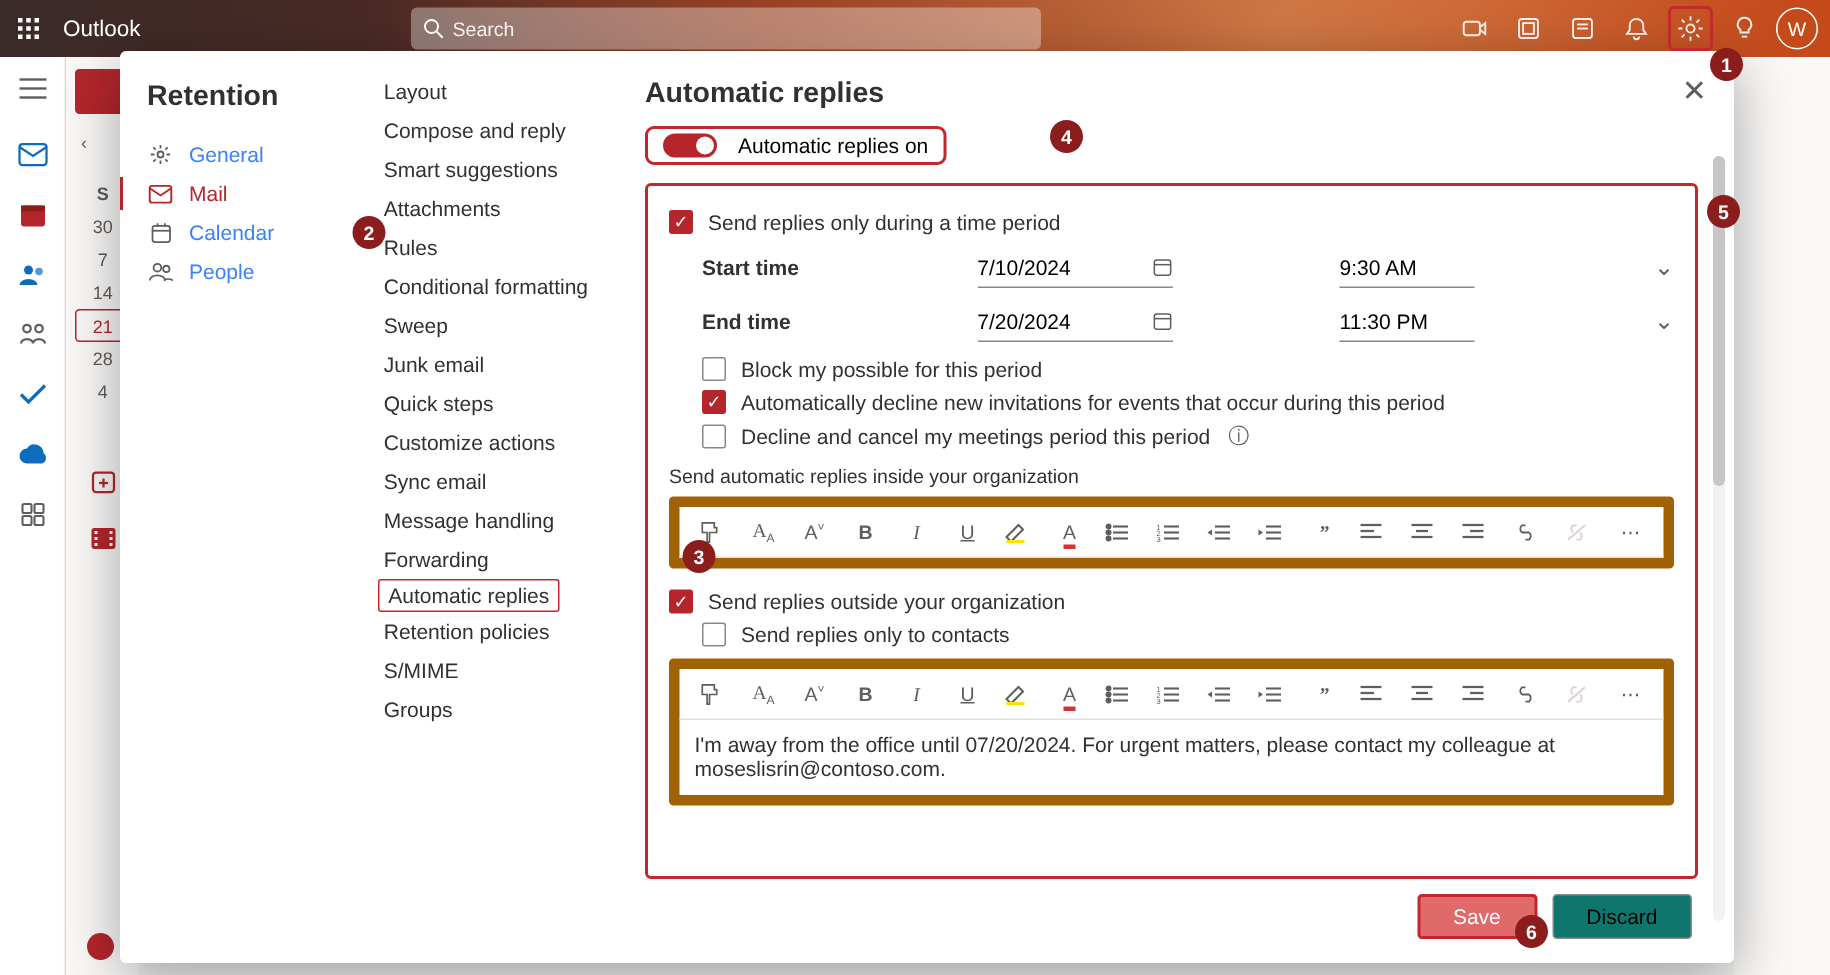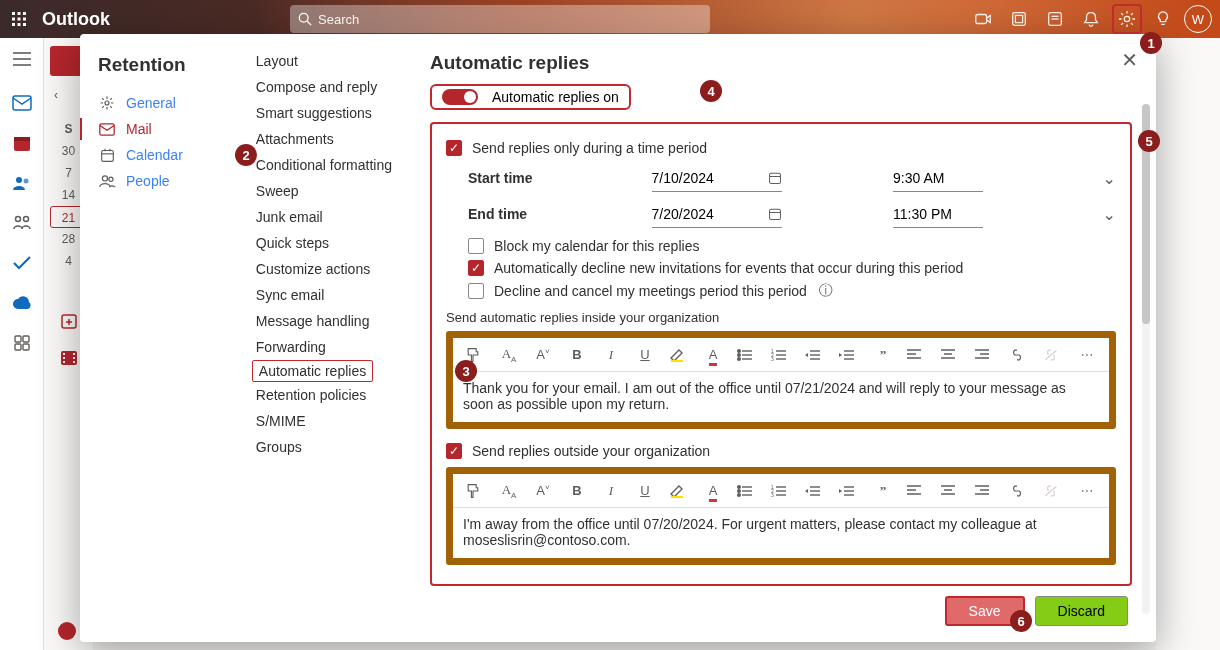--- a/index.html
+++ b/index.html
@@ -2,21 +2,21 @@
 <html><head>
 <meta charset="utf-8">
 <style>
   * { box-sizing: border-box; margin: 0; padding: 0; font-family: "Segoe UI", sans-serif; }
   body { width: 1220px; height: 650px; overflow: hidden; background: #f3f2f1; position: relative; }
 
   
   .topbar { height: 38px; background: linear-gradient(90deg, #3b2a2a 0%, #4a2a25 20%, #6b3a30 40%, #8b3a2a 60%, #b54a2a 80%, #c54a1a 100%); display: flex; align-items: center; color: #fff; position: relative; }
   .topbar-bg { position:absolute; inset:0; background: radial-gradient(circle at 70% 50%, #ffb060 0%, #c54a1a 40%, transparent 70%); opacity:.5;}
   .app-grid { width: 38px; display:flex; align-items:center; justify-content:center; position:relative; z-index:1;}
-  .brand { font-weight: 700; font-size: 18px; margin-left: 4px; position:relative; z-index:1;}
+  .brand { font-weight: 400; font-size: 15px; margin-left: 4px; position:relative; z-index:1;}
   .search-wrap { margin-left: 180px; width: 420px; height: 28px; background: rgba(255,255,255,.35); border-radius: 4px; display:flex; align-items:center; padding: 0 8px; position:relative; z-index:1;}
   .search-wrap input { background: transparent; border: none; outline: none; color: #fff; font-size: 13px; width:100%;}
   .search-wrap input::placeholder { color: rgba(255,255,255,.9); }
   .top-icons { margin-left: auto; display:flex; align-items:center; gap: 6px; padding-right: 8px; position:relative; z-index:1;}
   .tic { width: 30px; height: 30px; display:flex; align-items:center; justify-content:center; color:#fff; opacity:.9;}
   .tic.gear { border: 2px solid #c1272d; border-radius: 4px; }
   .avatar-circle { width: 28px; height:28px; border-radius:50%; border:1.5px solid #fff; display:flex;align-items:center;justify-content:center; font-size:13px;}
 
   
   .leftrail { position:absolute; left:0; top:38px; width:44px; bottom:0; background:#fff; border-right:1px solid #e1dfdd; display:flex; flex-direction:column; align-items:center; padding-top:10px; gap:18px;}
@@ -66,21 +66,21 @@
   .chev { color:#605e5c; margin-left:8px;}
   .section-label { font-size:13px; color:#323130; margin:10px 0 6px 0;}
   .editor { border:7px solid #a16207; border-radius:3px;}
   .toolbar { height:34px; border-bottom:1px solid #e1dfdd; display:flex; align-items:center; gap:14px; padding:0 12px;}
   .tb { color:#605e5c; font-size:13px; width:20px; text-align:center;}
   .tb.u { text-decoration:underline;}
   .tb svg { display:block;}
   .editor-body { padding:8px 10px; font-size:14px; color:#323130; min-height:50px;}
 
   .footer { display:flex; justify-content:flex-end; gap:10px; padding:10px 4px 8px 0; align-items:center;}
-  .btn { height:30px; padding:0 22px; border:1px solid #8a8886; border-radius:3px; background:#84cc16; font-size:14px; cursor:pointer;}
+  .btn { height:30px; padding:0 22px; border:1px solid #8a8886; border-radius:3px; background:#0f766e; font-size:14px; cursor:pointer;}
   .btn.primary { background:#e06a6a; border:2px solid #c1272d; color:#fff;}
 
   .badge { width:22px; height:22px; border-radius:50%; background:#8c1d1d; color:#fff; font-size:13px; font-weight:700; display:flex; align-items:center; justify-content:center; position:absolute;}
   .info-ic { color:#605e5c; margin-left:2px;}
   .right-strip { position:absolute; right:0; top:38px; width:64px; bottom:0; background:#faf9f8;}
   svg { overflow: visible; }
 </style>
 </head>
 <body>
 
@@ -281,20 +281,21 @@
         </span>
       <span>People</span>
     </div>
   </div>
 
   <div class="settings-sub">
     <div class="sub-item">Layout</div>
     <div class="sub-item">Compose and reply</div>
     <div class="sub-item">Smart suggestions</div>
     <div class="sub-item">Attachments</div>
+    <div class="sub-item">Rules</div>
     <div class="sub-item">Conditional formatting</div>
     <div class="sub-item">Sweep</div>
     <div class="sub-item">Junk email</div>
     <div class="sub-item">Quick steps</div>
     <div class="sub-item">Customize actions</div>
     <div class="sub-item">Sync email</div>
     <div class="sub-item">Message handling</div>
     <div class="sub-item">Forwarding</div>
     <div><span class="sub-item sel">Automatic replies</span></div>
     <div class="sub-item">Retention policies</div>
@@ -341,21 +342,21 @@
               </svg>
             </div>
           <div class="tbox">
               <span>11:30 PM</span>
             </div>
           <span class="chev">⌄</span>
         </div>
       </div>
       <div class="chk-row" style="margin-left:22px">
         <div class="chk"></div>
-        <span>Block my calendar for this replies</span>
+        <span>Block my possible for this period</span>
       </div>
       <div class="chk-row" style="margin-left:22px">
         <div class="chk on"></div>
         <span>Automatically decline new invitations for events that occur during this period</span>
       </div>
       <div class="chk-row" style="margin-left:22px">
         <div class="chk"></div>
         <span>Decline and cancel my meetings period this period</span>
         <span class="info-ic">ⓘ</span>
       </div>
@@ -444,26 +445,29 @@
               </svg>
             </span>
           <span class="tb" style="opacity:.5">
               <svg width="16" height="14" viewBox="0 0 20 16" fill="none" stroke="#b4a0a0" stroke-width="1.5">
                 <path d="M7 8 a4 4 0 0 1 0-6 h3 M13 8 a4 4 0 0 1 0 6 h-3"></path>
                 <line x1="3" y1="14" x2="17" y2="2"></line>
               </svg>
             </span>
           <span class="tb">⋯</span>
         </div>
-        <div class="editor-body">Thank you for your email. I am out of the office until 07/21/2024 and will reply to your message as soon as possible upon my return.</div>
       </div>
 
       <div class="chk-row" style="margin-top:14px">
         <div class="chk on"></div>
         <span>Send replies outside your organization</span>
+      </div>
+      <div class="chk-row" style="margin-left:22px">
+        <div class="chk"></div>
+        <span>Send replies only to contacts</span>
       </div>
 
       <div class="editor" style="margin-top:8px">
         <div class="toolbar">
           <span class="tb">
               <svg width="16" height="16" viewBox="0 0 20 20" fill="none" stroke="#605e5c" stroke-width="1.4">
                 <path d="M4 2 H14 V6 H16 V10 H10 V18 H8 V10 H4 Z"></path>
               </svg>
             </span>
           <span class="tb" style="font-family:serif">A<sub style="font-size:8px">A</sub></span>

